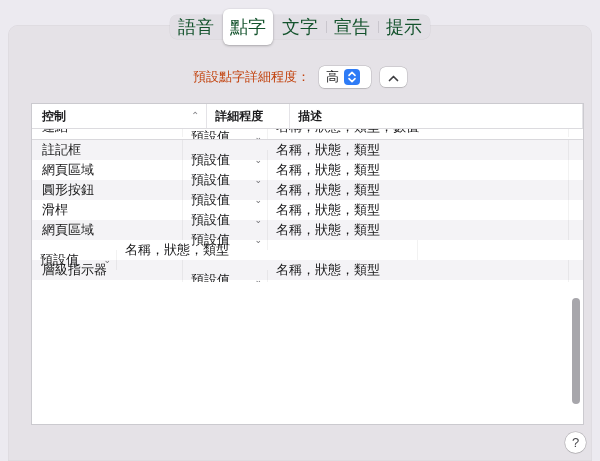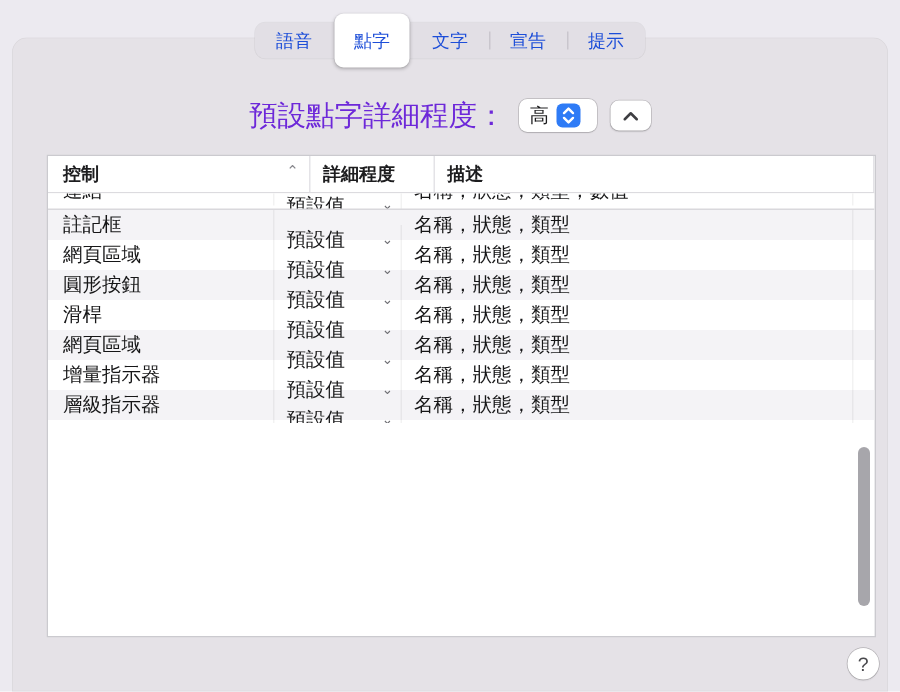--- a/index.html
+++ b/index.html
@@ -19,35 +19,35 @@
   
   .segctl{
     position:absolute;top:15px;left:50%;transform:translateX(-50%);
     height:24px;display:flex;align-items:center;
     background:#e2dfe5;border-radius:7px;
     box-shadow:0 0 0 0.5px rgba(0,0,0,0.06);
     z-index:5;
   }
   .seg{
     width:52px;height:24px;display:flex;align-items:center;justify-content:center;
-    font-size:12px;color:#1d4ed8;cursor:default;position:relative;flex:none;
+    font-size:18px;color:#14532d;cursor:default;position:relative;flex:none;
   }
   .seg.selected{
     background:#ffffff;border-radius:6px;height:36px;width:50px;margin:0 1px;
     box-shadow:0 1px 2.5px rgba(0,0,0,0.25),0 0 0 0.5px rgba(0,0,0,0.04);
   }
   .seg-divider{
     width:1px;height:12px;background:#c9c6cd;flex:none;margin:0 -0.5px;
   }
   
   .verbosity-row{
     position:absolute;top:64px;left:0;width:100%;height:26px;
     display:flex;align-items:center;justify-content:center;gap:9px;
   }
-  .verbosity-label{font-size:19px;color:#6d28d9;}
+  .verbosity-label{font-size:13px;color:#c2410c;}
   .popup{
     height:22px;min-width:42px;background:#ffffff;border-radius:5.5px;
     box-shadow:0 0 0 0.5px rgba(0,0,0,0.17),0 0.5px 1px rgba(0,0,0,0.12);
     display:flex;align-items:center;padding-left:7px;padding-right:3px;gap:5px;
   }
   .popup-value{font-size:13px;color:#1d1d1f;}
   .popup-arrows{
     width:16px;height:16px;border-radius:4px;background:#2e7bf6;
     display:flex;align-items:center;justify-content:center;flex:none;
   }
@@ -236,23 +236,20 @@
       <span>預設值</span>
       <span class="cell-chevron">⌄</span>
     </div>
     <div class="cell c3">
       <span>名稱，狀態，類型</span>
     </div>
     <div class="cell gutter"></div>
   </div>
 
   <div class="row">
-    <div class="cell c1">
-      <span>增量指示器</span>
-    </div>
     <div class="cell c2">
       <span>預設值</span>
       <span class="cell-chevron">⌄</span>
     </div>
     <div class="cell c3">
       <span>名稱，狀態，類型</span>
     </div>
     <div class="cell gutter"></div>
   </div>
 

